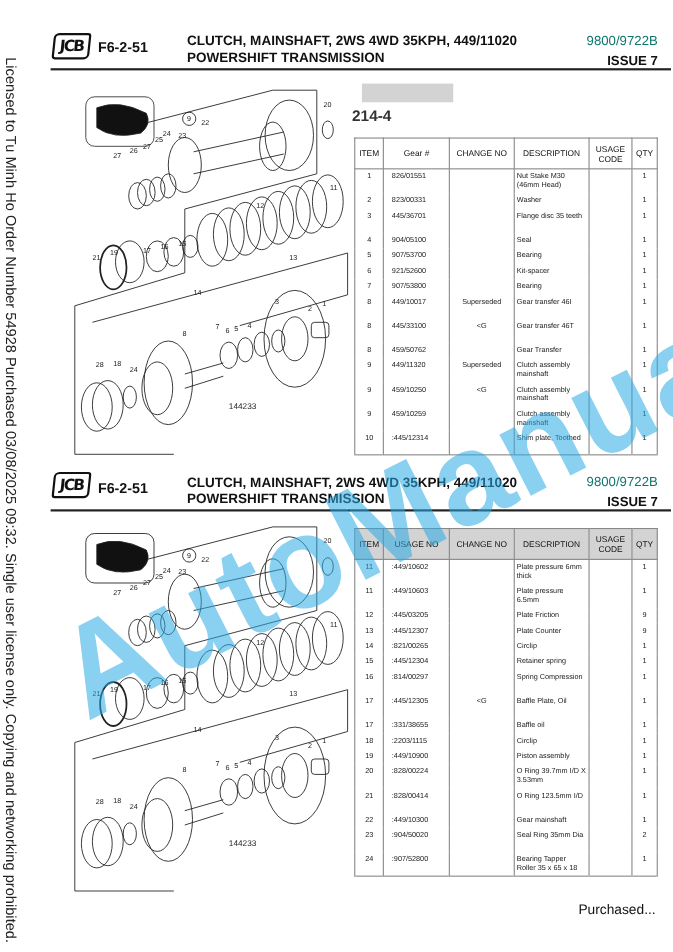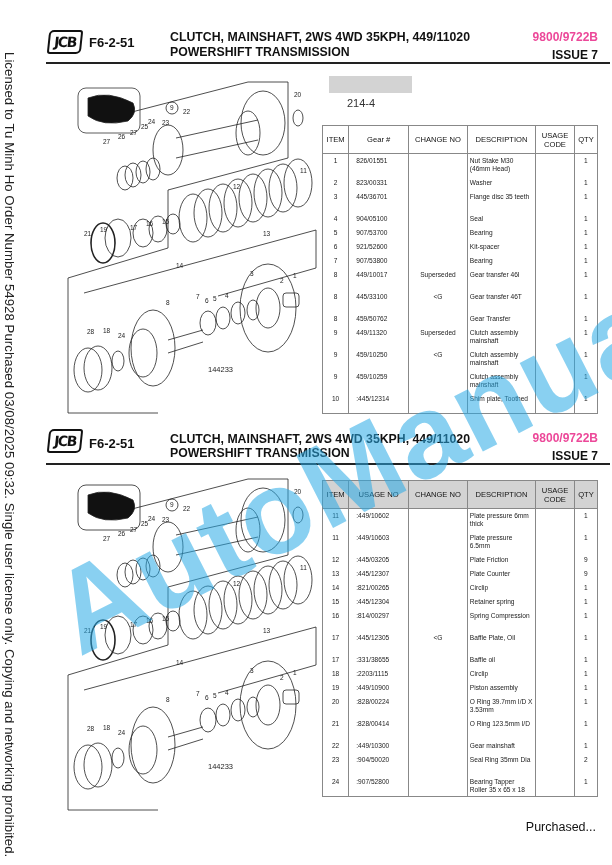--- a/index.html
+++ b/index.html
@@ -21,27 +21,27 @@
     .header-rule { position: absolute; left: 6px; right: 0; height: 1.5px; background: #222; }
     .logo {
       position: absolute; left: 8px; width: 34px; height: 24px;
       border: 2px solid #111; border-radius: 5px 3px 5px 3px;
       transform: skewX(-6deg);
       font-family: "DejaVu Sans", sans-serif; font-weight: bold; font-size: 14px;
       letter-spacing: -1.5px; text-align: center; line-height: 20px; color: #111;
     }
     .page-code { position: absolute; left: 49px; font-size: 13px; font-weight: bold; color: #111; }
     .title-line { position: absolute; left: 130px; font-size: 12.3px; font-weight: bold; color: #111; white-space: nowrap; }
-    .doc-num { position: absolute; right: 12px; font-size: 12px; font-weight: bold; color: #ec4899; }
+    .doc-num { position: absolute; right: 12px; font-size: 12px; font-weight: normal; color: #0f766e; }
     .issue { position: absolute; right: 12px; font-size: 12px; font-weight: bold; color: #111; }
 
     .diagram { position: absolute; left: 18px; width: 280px; height: 340px; }
 
     .graybar { position: absolute; left: 289px; top: 76px; width: 83px; height: 17px; background: #d3d3d3; }
-    .ref-label { position: absolute; left: 307px; top: 97px; font-size: 11px; color: #333; }
+    .ref-label { position: absolute; left: 280px; top: 97px; font-size: 14px; color: #333; font-weight: bold; }
 
     table.parts {
       position: absolute; left: 282px; width: 276px;
       border-collapse: collapse; font-size: 6.6px; color: #222;
       border: 1px solid #888;
     }
     table.parts th {
       font-size: 7.6px; font-weight: normal; color: #111; border: 1px solid #888;
       height: 28px; text-align: center; line-height: 9px; padding: 0 1px;
     }

